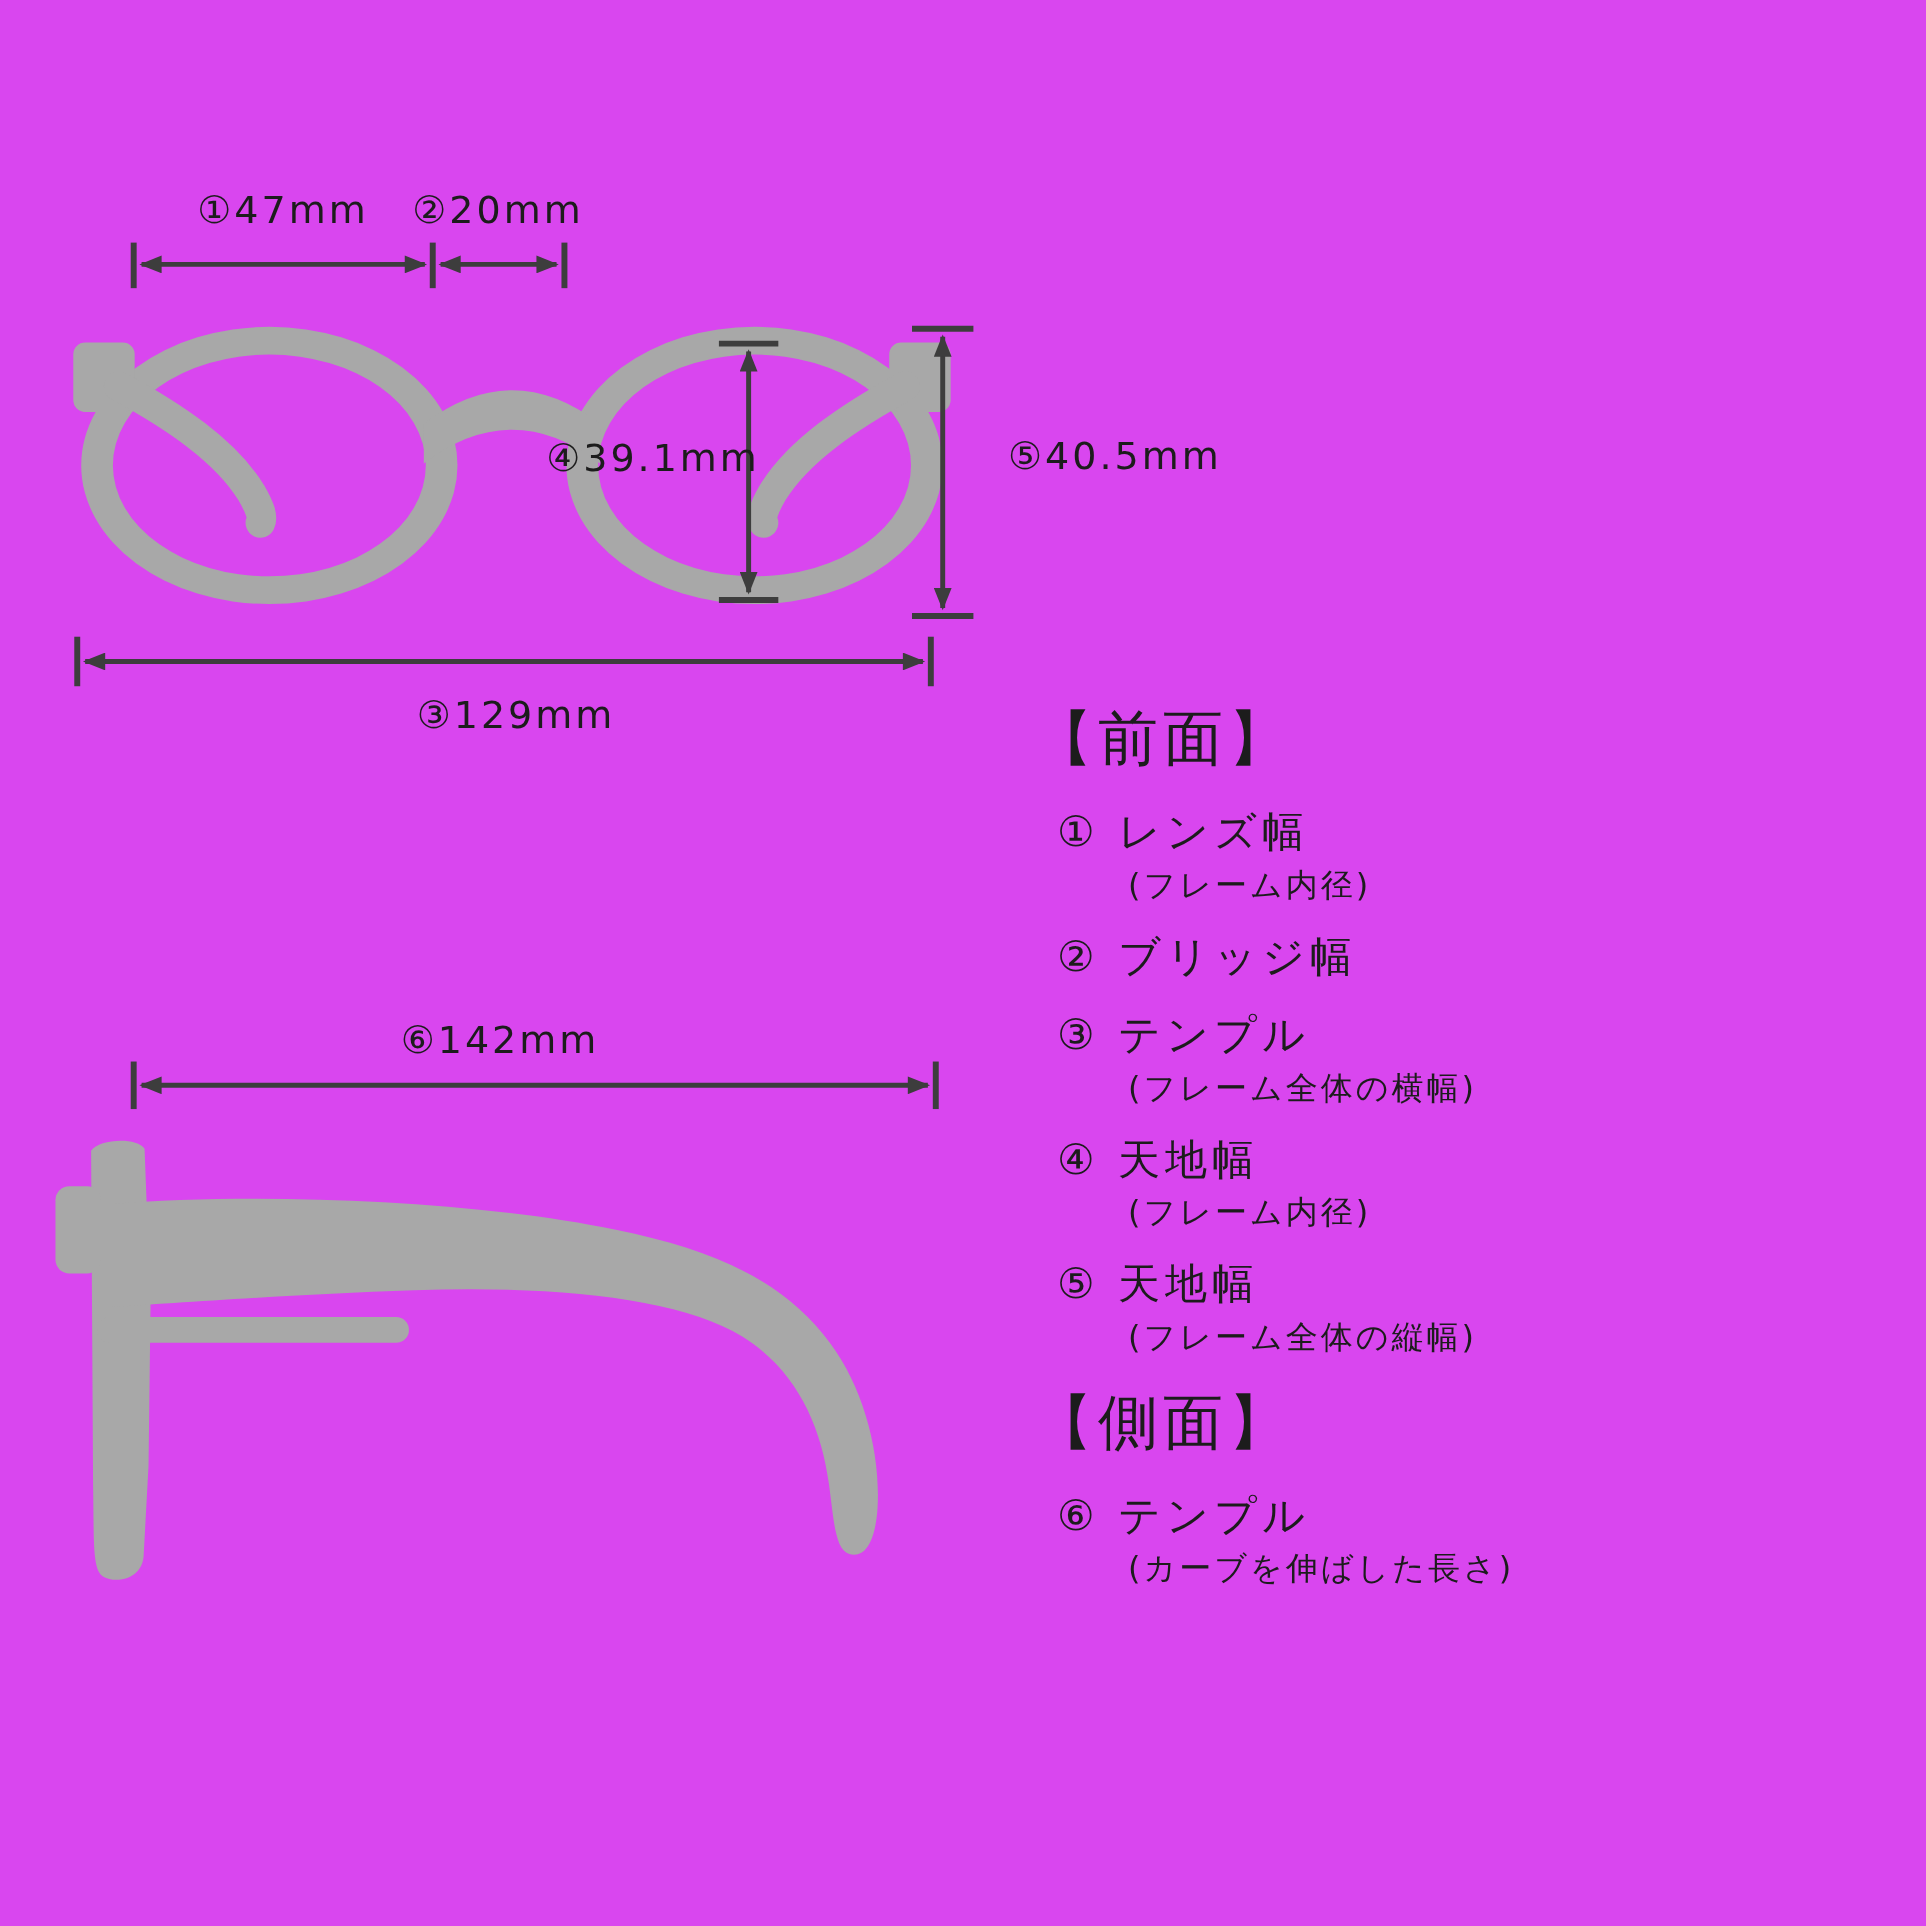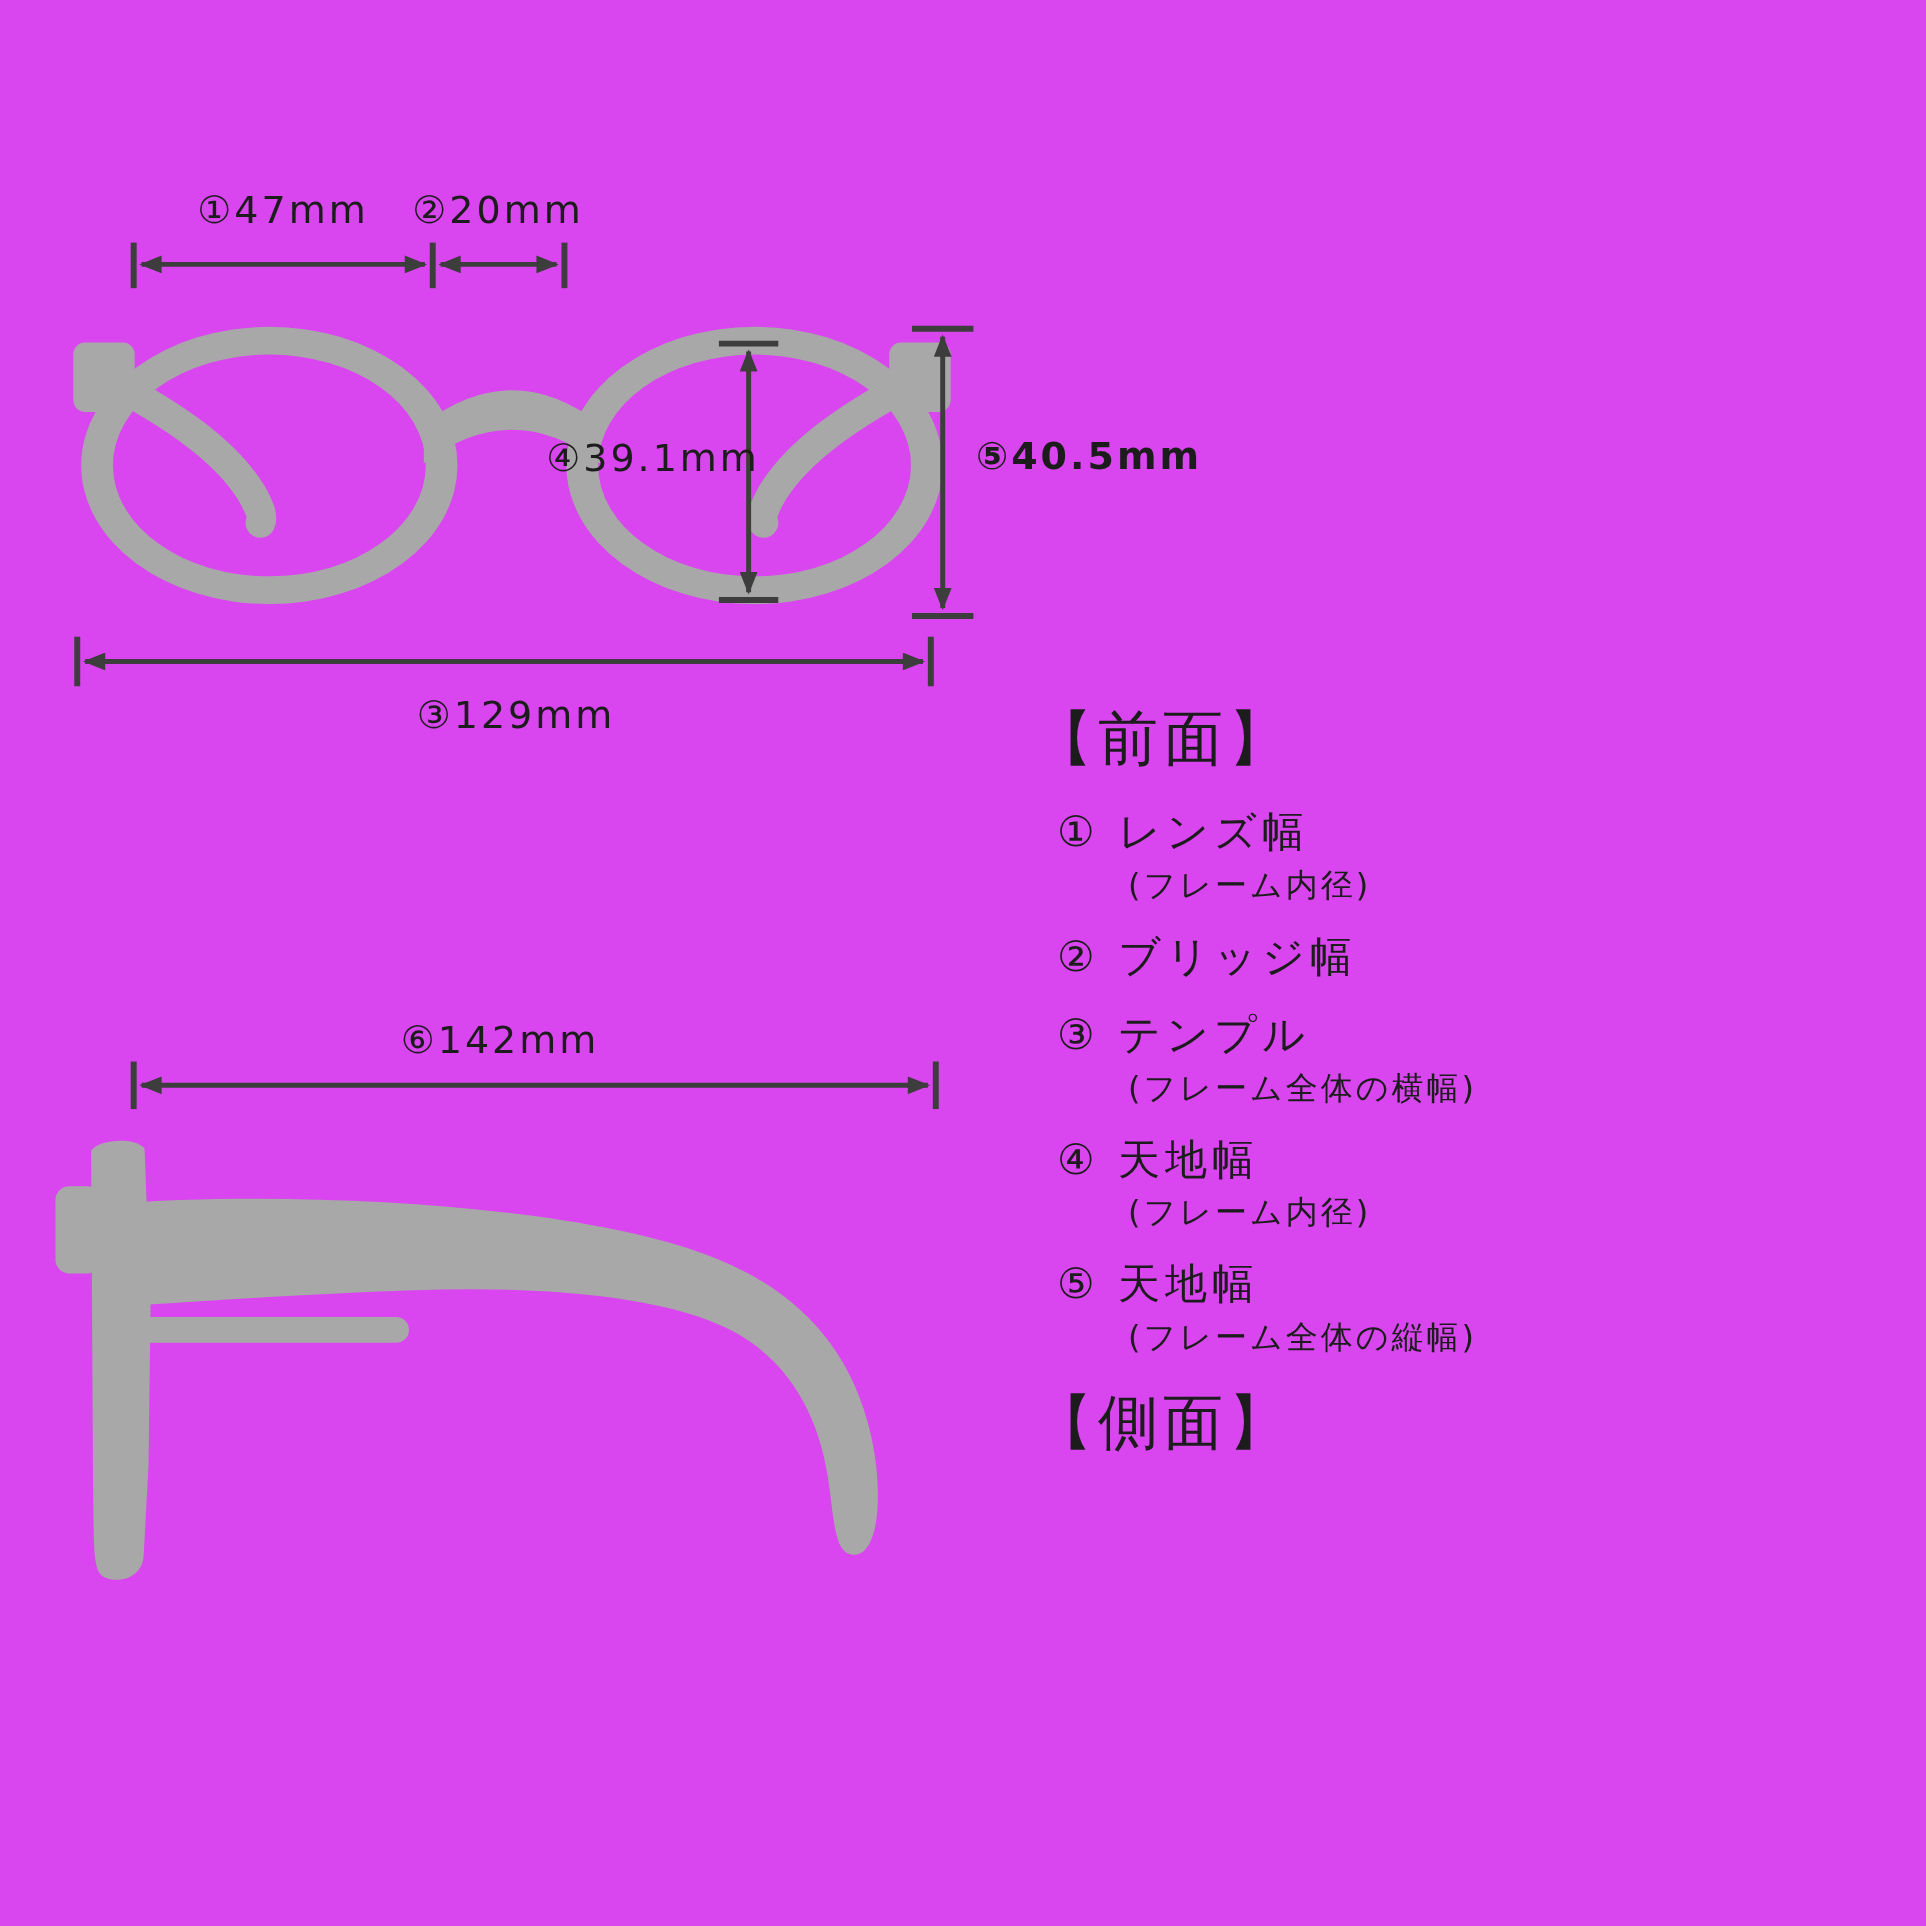--- a/index.html
+++ b/index.html
@@ -114,21 +114,21 @@
       <line x1="756" y1="355" x2="756" y2="598" stroke-width="5" marker-start="url(#ah)" marker-end="url(#ah)"></line>
       <line x1="952" y1="340" x2="952" y2="614" stroke-width="5" marker-start="url(#ah)" marker-end="url(#ah)"></line>
       <line x1="143" y1="1096" x2="937" y2="1096" stroke-width="5" marker-start="url(#ah)" marker-end="url(#ah)"></line>
     </g>
   </svg>
 
   <div class="dim-label centered" style="left:283px;top:188px;">①47mm</div>
   <div class="dim-label centered" style="left:498px;top:188px;">②20mm</div>
   <div class="dim-label centered" style="left:516px;top:693px;">③129mm</div>
   <div class="dim-label centered" style="left:653px;top:436px;">④39.1mm</div>
-  <div class="dim-label" style="left:976px;top:434px;font-weight:bold;">⑤40.5mm</div>
+  <div class="dim-label" style="left:1008px;top:434px;">⑤40.5mm</div>
   <div class="dim-label centered" style="left:500px;top:1018px;">⑥142mm</div>
 
   <div class="legend">
     <div class="legend-header">【前面】</div>
 
     <div class="legend-item">
       <div class="legend-label">① レンズ幅</div>
       <div class="legend-note">(フレーム内径)</div>
     </div>
 
@@ -146,16 +146,20 @@
       <div class="legend-note">(フレーム内径)</div>
     </div>
 
     <div class="legend-item">
       <div class="legend-label">⑤ 天地幅</div>
       <div class="legend-note">(フレーム全体の縦幅)</div>
     </div>
 
     <div class="legend-header side">【側面】</div>
 
+    <div class="legend-item">
+      <div class="legend-label">⑥ テンプル</div>
+      <div class="legend-note">(カーブを伸ばした長さ)</div>
+    </div>
   </div>
 
 </div>
 
 
 </body></html>

